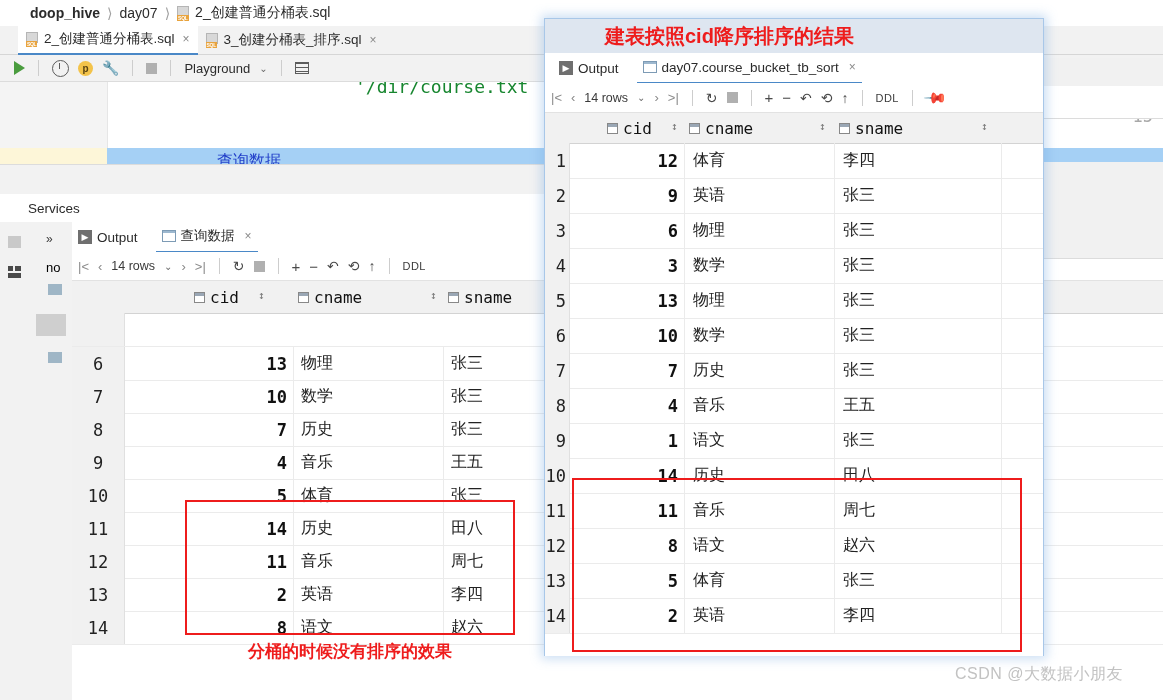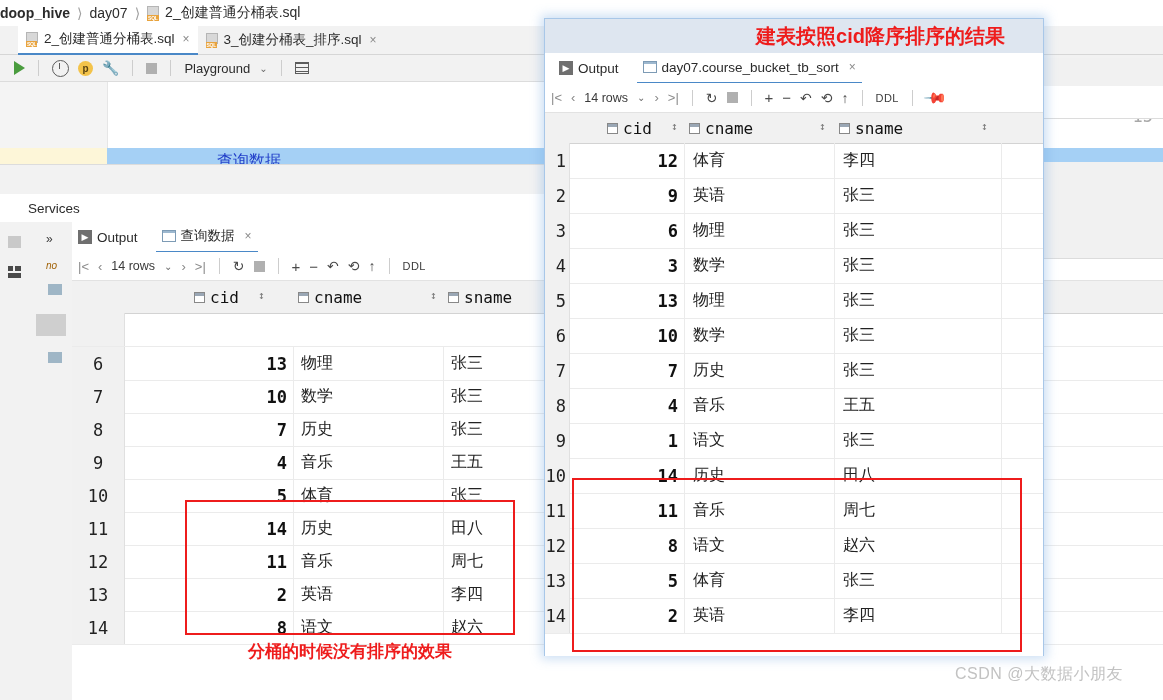--- a/index.html
+++ b/index.html
@@ -10,21 +10,21 @@
     font-size:13px;color:#1f1f1f;
     position:relative;overflow:hidden;
   }
   .abs{position:absolute;}
 
   
   #bg-ide{left:0;top:0;width:1163px;height:700px;background:#ffffff;}
 
   
   #breadcrumb{left:0;top:0;width:1163px;height:26px;background:#ffffff;
-      display:flex;align-items:center;box-sizing:border-box;}
+      display:flex;align-items:center;padding-left:30px;box-sizing:border-box;}
   .crumb{font-size:14px;color:#2b2b2b;}
   .crumb.bold{font-weight:bold;}
   .crumb-sep{color:#a0a0a0;margin:0 7px;font-size:14px;}
   .sqlicon{display:inline-block;width:14px;height:15px;margin-right:4px;
       position:relative;vertical-align:-3px;}
   .sqlicon:before{content:"";position:absolute;left:0;top:0;width:12px;height:11px;
       background:#d8d8d8;border:1px solid #b5b5b5;box-sizing:border-box;}
   .sqlicon:after{content:"SQL";position:absolute;left:0;bottom:0;
       font-size:5px;font-weight:bold;color:#fff;background:#e8a33d;
       padding:0 1px;line-height:6px;letter-spacing:-0.3px;}
@@ -130,21 +130,21 @@
 
   
   #bg-redbox{left:185px;top:500px;width:330px;height:135px;border:2px solid #ee1c1c;box-sizing:border-box;}
   #bg-redcap{left:185px;top:640px;width:330px;text-align:center;color:#ee1c1c;font-size:17px;font-weight:bold;}
 
   
   #fg{left:544px;top:18px;width:500px;height:638px;background:#ffffff;
       border:1px solid #a8c7e8;box-sizing:border-box;
       box-shadow:0 0 10px 3px rgba(120,170,225,.38);}
   #fg-titlebar{position:absolute;left:0;top:0;width:100%;height:34px;background:#dee6f0;}
-  #fg-redtitle{position:absolute;left:60px;top:4px;width:400px;text-align:right;
+  #fg-redtitle{position:absolute;left:60px;top:4px;width:400px;text-align:left;
       color:#ee1c1c;font-size:20px;font-weight:bold;white-space:nowrap;}
   #fg-tabs{position:absolute;left:0;top:34px;width:100%;height:30px;background:#ffffff;
       display:flex;align-items:center;padding-left:8px;box-sizing:border-box;}
   #fg-navbar{position:absolute;left:0;top:64px;width:100%;height:30px;background:#ffffff;
       display:flex;align-items:center;gap:9px;padding-left:6px;box-sizing:border-box;
       border-bottom:1px solid #e2e2e2;}
   .pinico{font-size:15px;color:#3a3a3a;transform:rotate(45deg);}
   #fg-grid{position:absolute;left:0;top:94px;width:100%;height:543px;background:#fff;overflow:hidden;}
   .fhdr{position:absolute;left:0;top:0;width:100%;height:30px;background:#f1f1f1;border-bottom:1px solid #d3d3d3;}
   .fhcell{position:absolute;top:0;height:30px;display:flex;align-items:center;
@@ -208,38 +208,39 @@
   <span class="caret">⌄</span>
   <span class="tbdiv"></span>
   <span class="gridico"></span>
 </div>
 
 <div class="abs" id="editor">
   <div class="gutter"></div>
   <div id="gutmark"></div>
   <span class="lnum" style="top:-4px;">14</span>
   <span class="lnum" style="top:24px;">15</span>
+  <span class="codeline str" style="top:-6px;left:355px;">'/dir/course.txt</span>
   <div id="selband">
     <span class="seltxt">查询数据</span>
   </div>
 </div>
 
 <div class="abs" id="servbar"></div>
 <div class="abs" id="servbar2">
   <span id="services-label">Services</span>
 </div>
 <div class="abs" id="servdiv"></div>
 
 <div class="abs" id="leftrail">
   <span class="railico sq-ico" style="top:14px;"></span>
   <span class="railico bars-ico" style="top:44px;"></span>
 </div>
 <div class="abs" id="leftrail2">
   <span class="abs" style="left:24px;top:10px;font-size:12px;color:#3a3a3a;">»</span>
-  <span class="abs" style="left:24px;top:38px;font-size:10px;color:#a16207;font-style:italic;">no</span>
+  <span class="abs" style="left:24px;top:38px;font-size:13px;color:#000000;">no</span>
   <span class="abs" style="left:26px;top:62px;width:14px;height:11px;background:#9fb6c6;"></span>
   <span class="abs" style="left:14px;top:92px;width:30px;height:22px;background:#cfcfcf;"></span>
   <span class="abs" style="left:26px;top:130px;width:14px;height:11px;background:#9fb6c6;"></span>
 </div>
 
 <div class="abs" id="bg-outtabs">
   <div class="outtab">
     <span class="outico">▶</span>
     <span>Output</span>
   </div>

